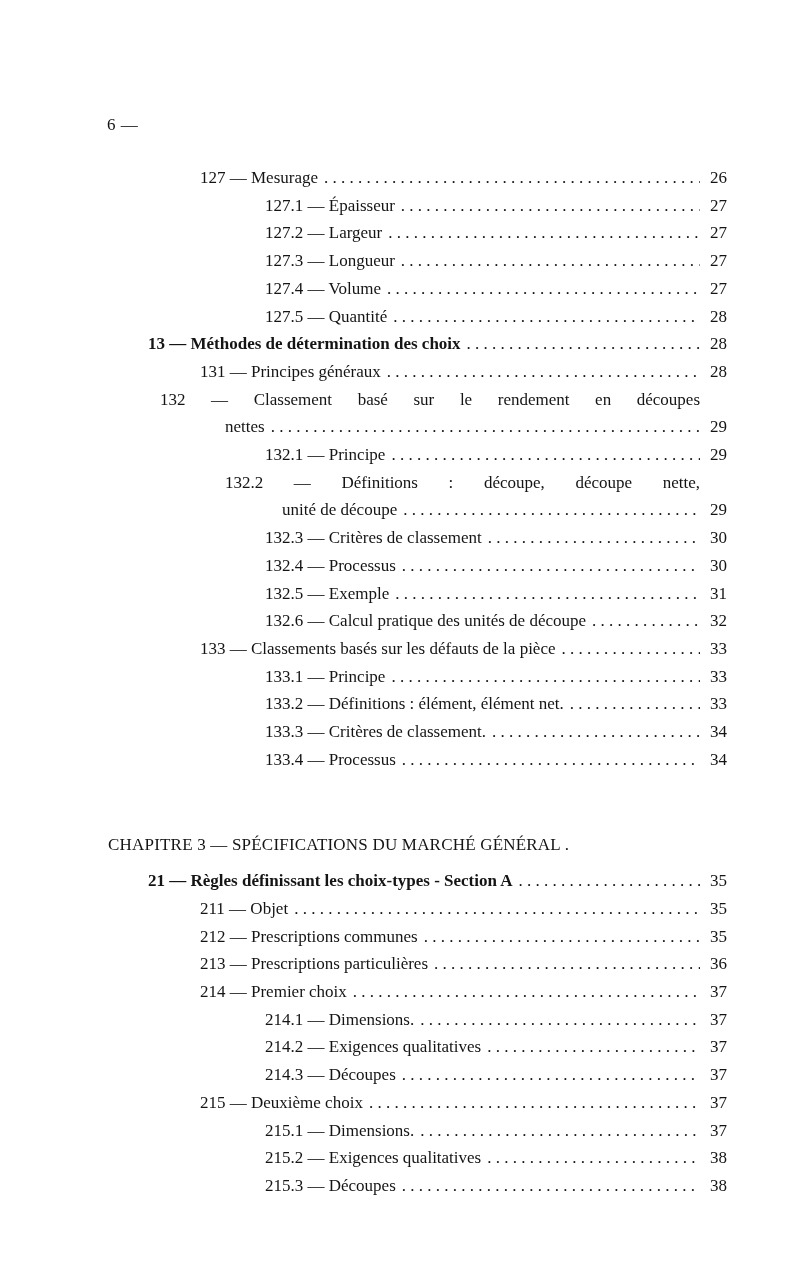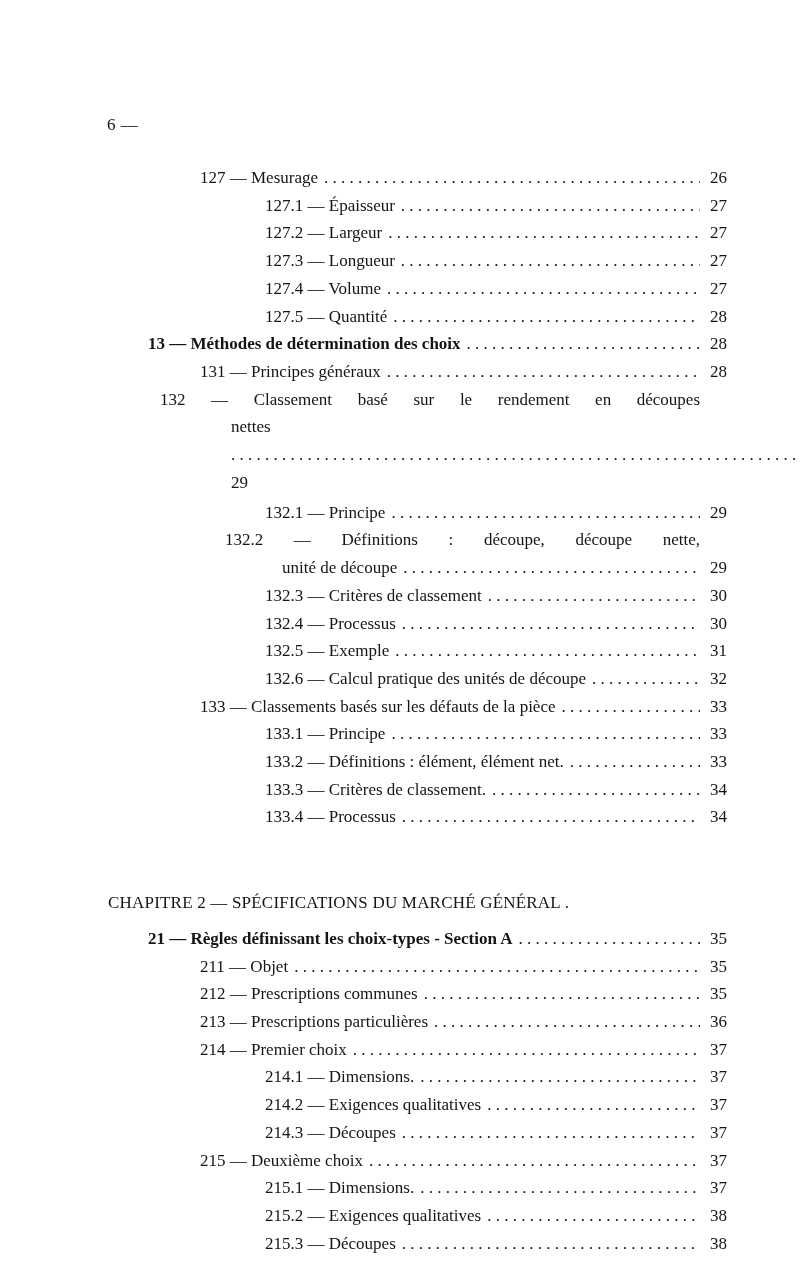--- a/index.html
+++ b/index.html
@@ -124,21 +124,21 @@
       </div>
       <div class="toc-entry">
         <div class="toc-row" style="padding-left: 52px;">
           <span class="toc-label">131 — Principes généraux</span>
           <span class="leader"></span>
           <span class="pagenum">28</span>
         </div>
       </div>
       <div class="toc-entry">
         <div class="line1" style="padding-left: 52px;">132 — Classement basé sur le rendement en découpes</div>
-        <div class="cont-row" style="padding-left: 117px; flex-direction: column;">
+        <div class="cont-row" style="padding-left: 117px;">
           <span class="toc-label">nettes</span>
           <span class="leader"></span>
           <span class="pagenum">29</span>
         </div>
       </div>
       <div class="toc-entry">
         <div class="toc-row" style="padding-left: 117px;">
           <span class="toc-label">132.1 — Principe</span>
           <span class="leader"></span>
           <span class="pagenum">29</span>
@@ -208,21 +208,21 @@
           <span class="pagenum">34</span>
         </div>
       </div>
       <div class="toc-entry">
         <div class="toc-row" style="padding-left: 117px;">
           <span class="toc-label">133.4 — Processus</span>
           <span class="leader"></span>
           <span class="pagenum">34</span>
         </div>
       </div>
-      <div class="chapter-heading">CHAPITRE 2 — SPÉCIFICATIONS DU MARCHÉ GÉNÉRAL .</div>
+      <div class="chapter-heading">CHAPITRE 3 — SPÉCIFICATIONS DU MARCHÉ GÉNÉRAL .</div>
       <div class="toc-entry bold">
         <div class="toc-row" style="padding-left: 0px;">
           <span class="toc-label">21 — Règles définissant les choix-types - Section A</span>
           <span class="leader"></span>
           <span class="pagenum">35</span>
         </div>
       </div>
       <div class="toc-entry">
         <div class="toc-row" style="padding-left: 52px;">
           <span class="toc-label">211 — Objet</span>

